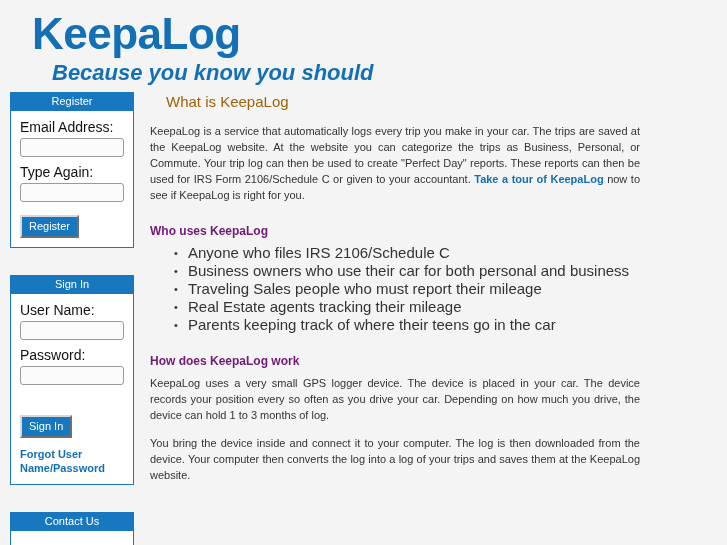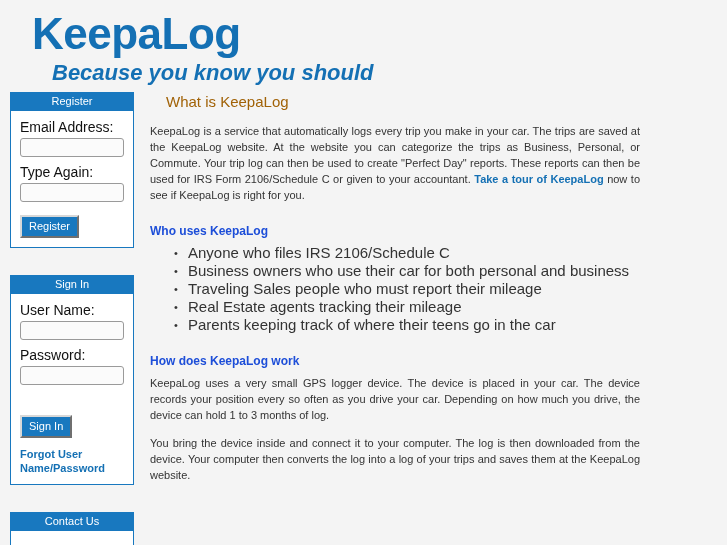--- a/index.html
+++ b/index.html
@@ -140,21 +140,21 @@
     font-size: 15px;
     line-height: 19px;
     font-weight: normal;
     color: #a16207;
   }
   h3.sub-title {
     margin: 20px 0 6px 0;
     font-size: 12px;
     line-height: 16px;
     font-weight: bold;
-    color: #1d4ed8;
+    color: #701a75;
   }
   p.para {
     margin: 0 0 12px 0;
     font-size: 11px;
     line-height: 16px;
     color: #333333;
     text-align: justify;
   }
   a.inline-link {
     color: #1470b4;

